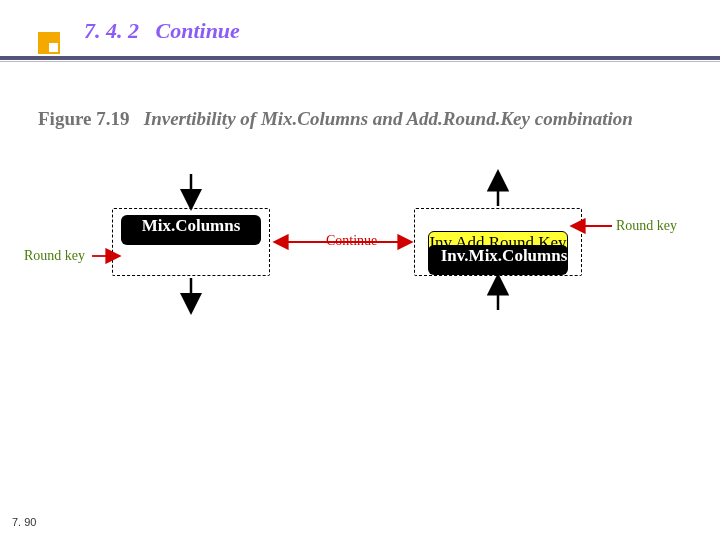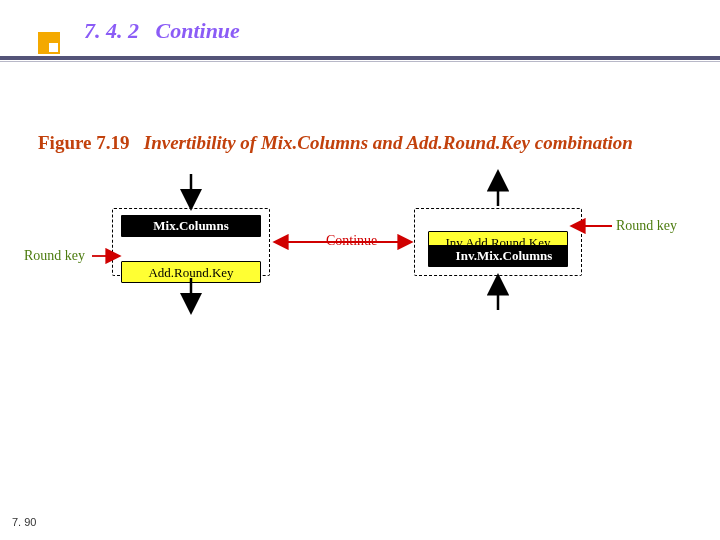--- a/index.html
+++ b/index.html
@@ -59,22 +59,21 @@
     font-style: italic;
     font-weight: bold;
     font-size: 22px;
     color: #8b5cf6;
   }
   .figure-line {
     position: absolute;
     left: 38px;
     top: 108px;
     font-size: 19px;
-    color: #c2410c;
-    margin-top: 24px;
+    color: #737373;
   }
   .figure-line .fig-num { font-weight: bold; }
   .figure-line .fig-title { font-style: italic; font-weight: bold; }
   .page-num {
     position: absolute;
     left: 12px;
     bottom: 12px;
     font-family: Arial, sans-serif;
     font-size: 11px;
     color: #333;
@@ -90,25 +89,25 @@
   .dashed-box {
     position: absolute;
     border: 1.5px dashed #000;
     border-radius: 2px;
   }
   .dashed-left { left: 112px; top: 48px; width: 158px; height: 68px; }
   .dashed-right { left: 414px; top: 48px; width: 168px; height: 68px; }
   .step {
     position: absolute;
     width: 140px;
-    height: 22px;
+    height: 30px;
     line-height: 22px;
-    font-size: 13px;
+    font-size: 17px;
     text-align: center;
-    border-radius: 1px;
+    border-radius: 6px;
   }
   .step.black { background: #000; color: #fff; font-weight: bold; }
   .step.yellow { background: #ffff33; color: #000; border: 1px solid #000; margin-top: 16px; }
   .step.left1 { left: 121px; top: 55px; }
   .step.left2 { left: 121px; top: 85px; }
   .step.right1 { left: 428px; top: 55px; }
   .step.right2 { left: 428px; top: 85px; padding-left: 12px; }
   .lbl {
     position: absolute;
     font-size: 14px;
@@ -142,21 +141,20 @@
   &nbsp;
   <span class="fig-title">Invertibility of Mix.Columns and Add.Round.Key combination</span>
 </div>
 
 <div class="diagram">
 
   <div class="dashed-box dashed-left"></div>
   <div class="dashed-box dashed-right"></div>
 
   <div class="step black left1">Mix.Columns</div>
-  <div class="step yellow left2">Add.Round.Key</div>
 
   <div class="step yellow right1">Inv.Add.Round.Key</div>
   <div class="step black right2">Inv.Mix.Columns</div>
 
   <div class="lbl roundkey-left">Round key</div>
   <div class="lbl inverse">Continue</div>
   <div class="lbl roundkey-right">Round key</div>
 
   <svg width="720" height="200" style="position:absolute;left:0;top:0;pointer-events:none">
     <defs>

